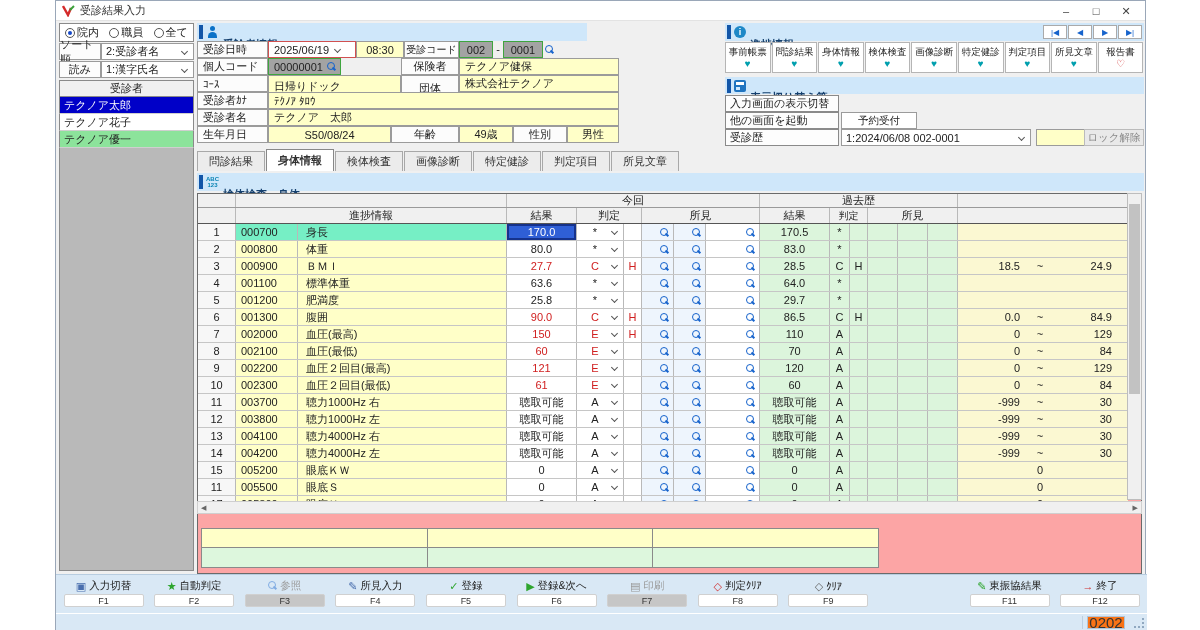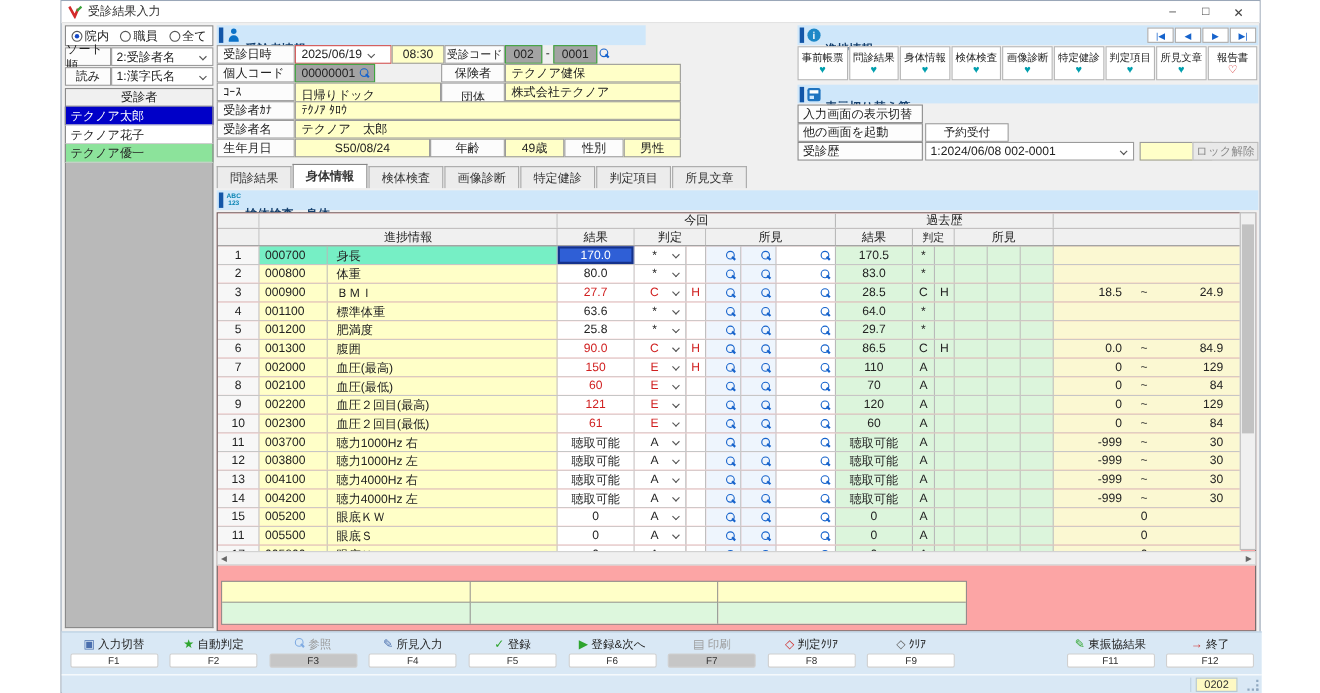--- a/index.html
+++ b/index.html
@@ -123,21 +123,21 @@
   #function-bar { position:absolute; left:0; top:573px; width:1091px; height:39px; background:#d9e8f5; border-top:1px solid #b8cde0; }
   .fslot { position:absolute; top:3px; width:89px; height:33px; display:flex; flex-direction:column; align-items:center; }
   .fslot .flab { height:16px; display:flex; align-items:center; gap:3px; font-size:10.5px; color:#222; white-space:nowrap; }
   .fslot.disabled .flab { color:#9a9a9a; }
   .fslot .fkey { width:80px; height:13px; background:#fff; border:1px solid #d0d0d0; border-radius:2px; font-size:9px; color:#333; display:flex; align-items:center; justify-content:center; }
   .fslot.disabled .fkey { background:#c6c6c6; }
   .gi { font-size:11px; line-height:11px; }
 
   
   #status-bar { position:absolute; left:0; top:612px; width:1091px; height:18px; background:#d9e8f5; border-top:1px solid #ffffff; }
-  #status-code { position:absolute; right:22px; top:2px; width:38px; height:13px; background:#fef9c3; border:1px solid #b0c4d8; font-size:10px; display:flex; align-items:center; justify-content:center; color:#333; }
+  #status-code { position:absolute; right:22px; top:2px; width:38px; height:13px; background:#f97316; border:1px solid #b0c4d8; font-size:15px; display:flex; align-items:center; justify-content:center; color:#333; }
   #grip { position:absolute; right:3px; top:4px; width:10px; height:10px; border-right:2px dotted #90a8c0; border-bottom:2px dotted #90a8c0; }
   .sep { position:absolute; top:2px; width:1px; height:13px; background:#bccfe0; }
 </style>
 </head>
 <body>
 
 <div id="screen">
 <div id="window">
 
   <div id="titlebar">

